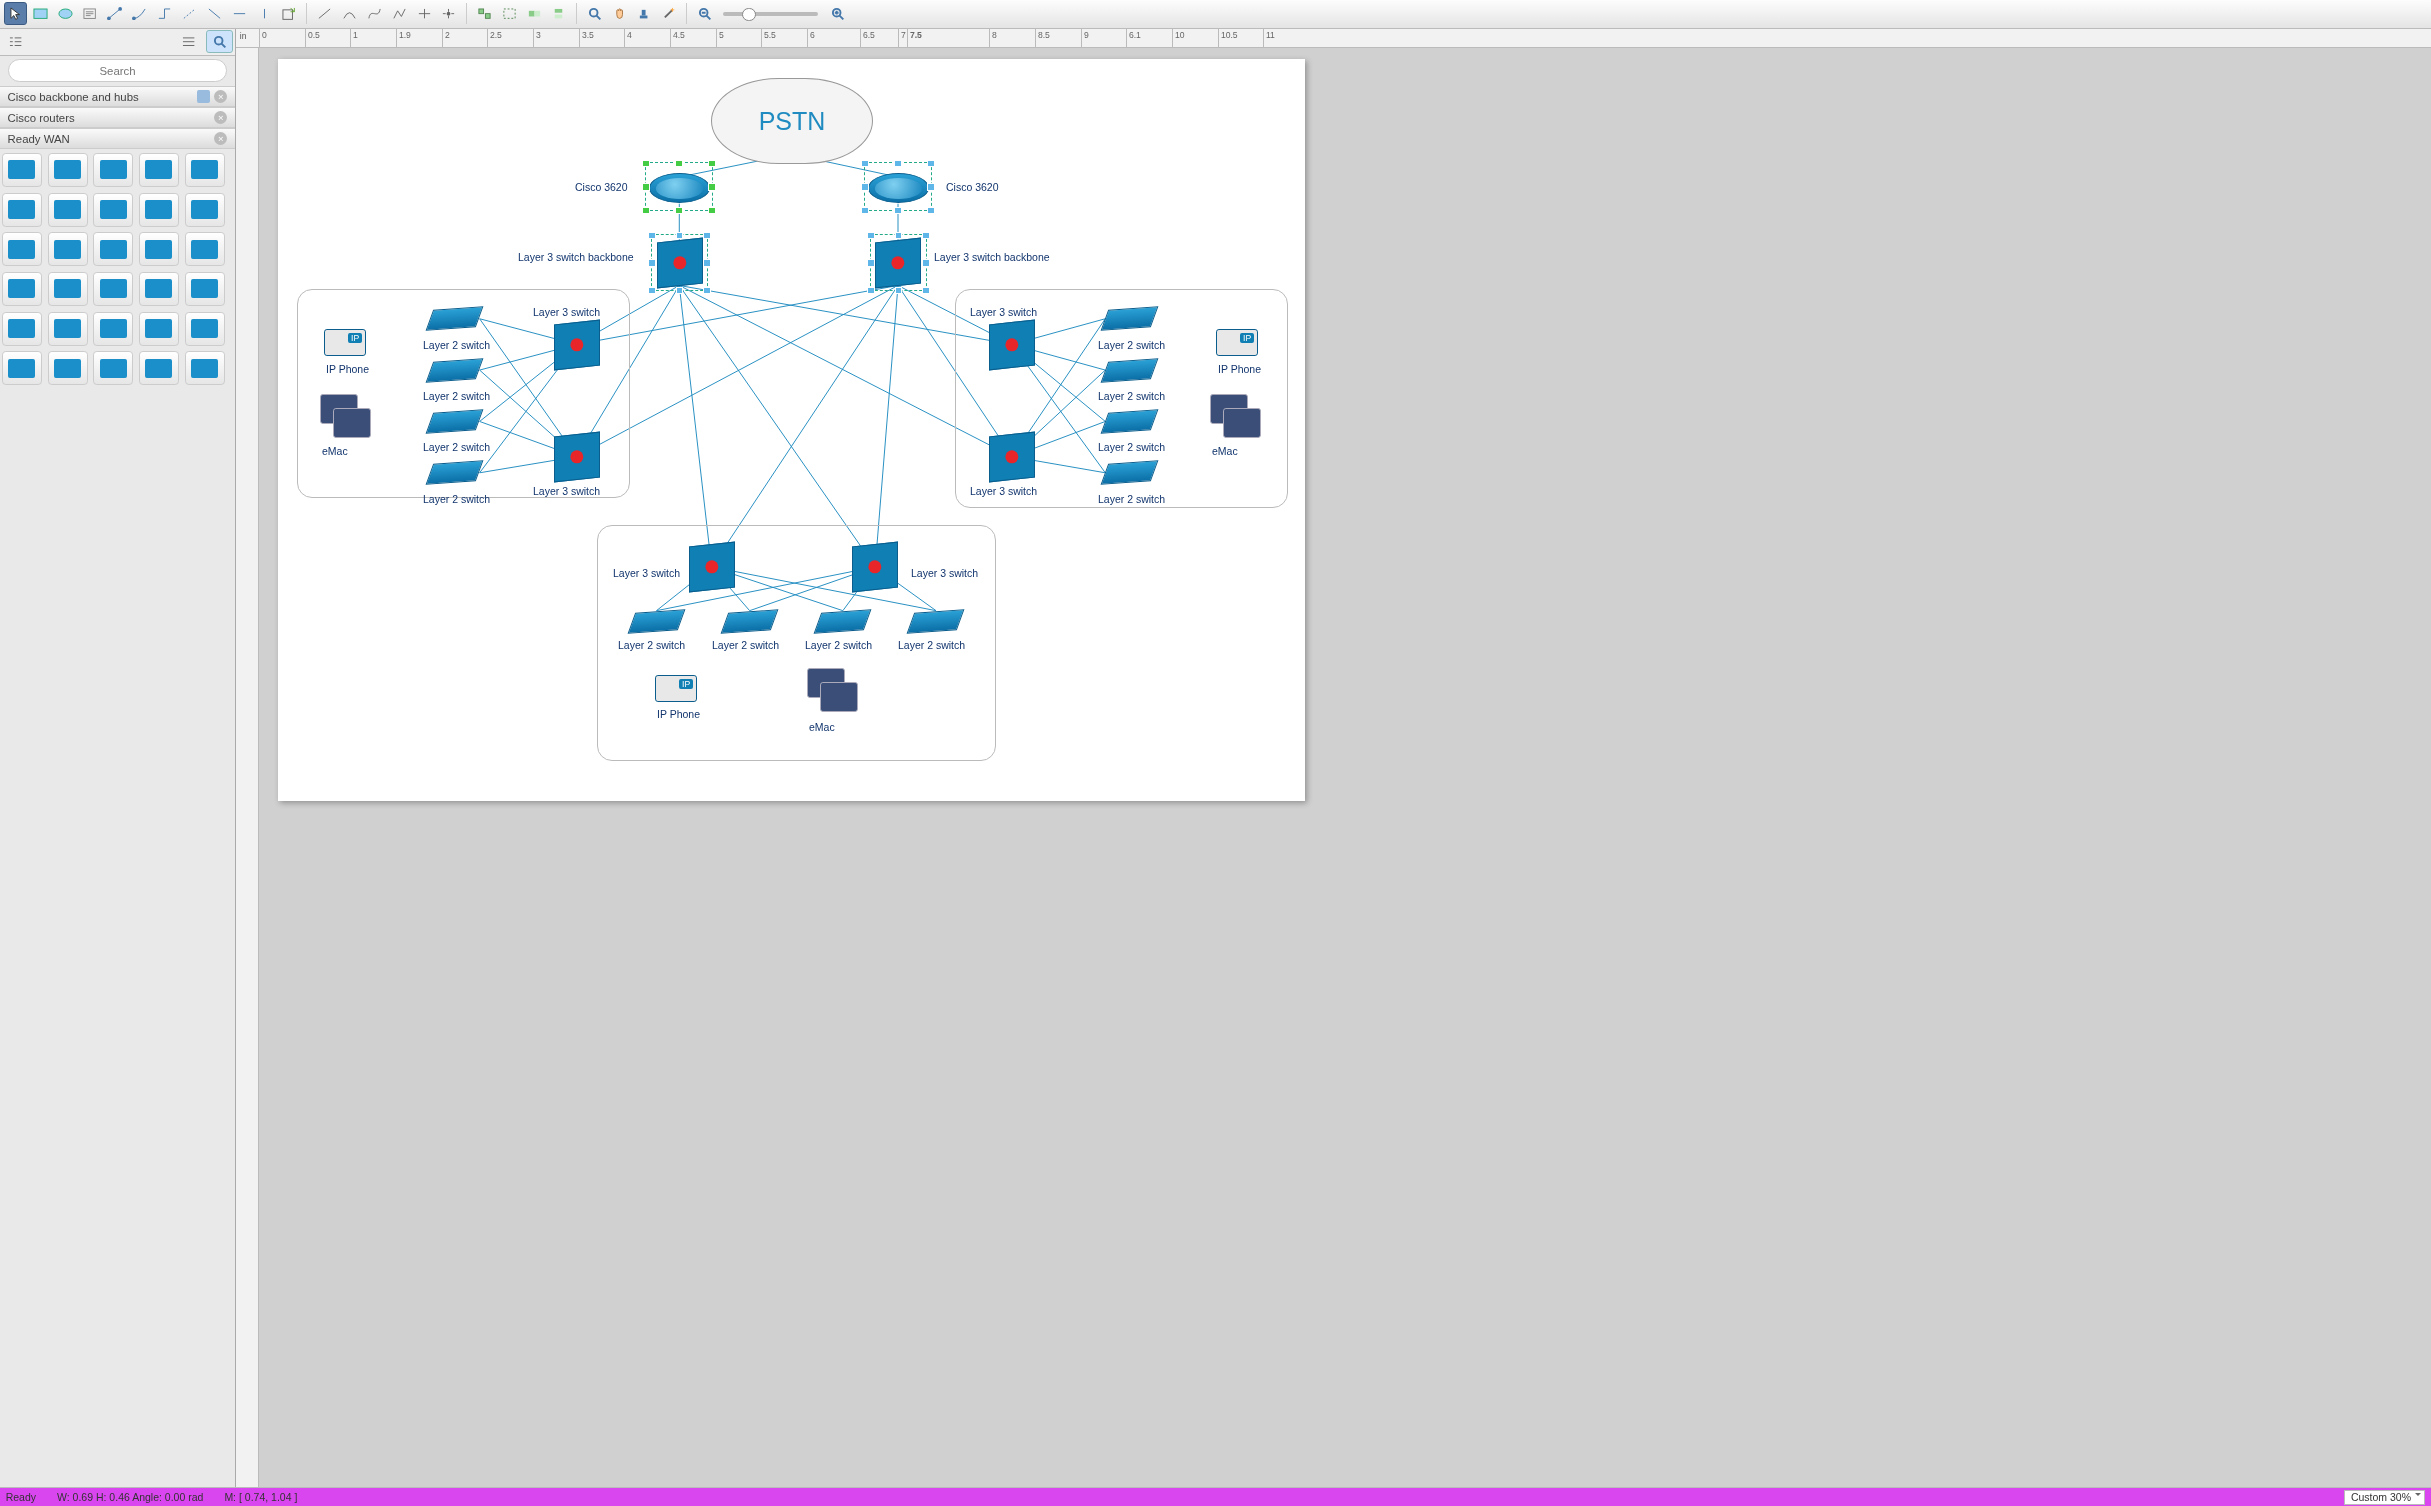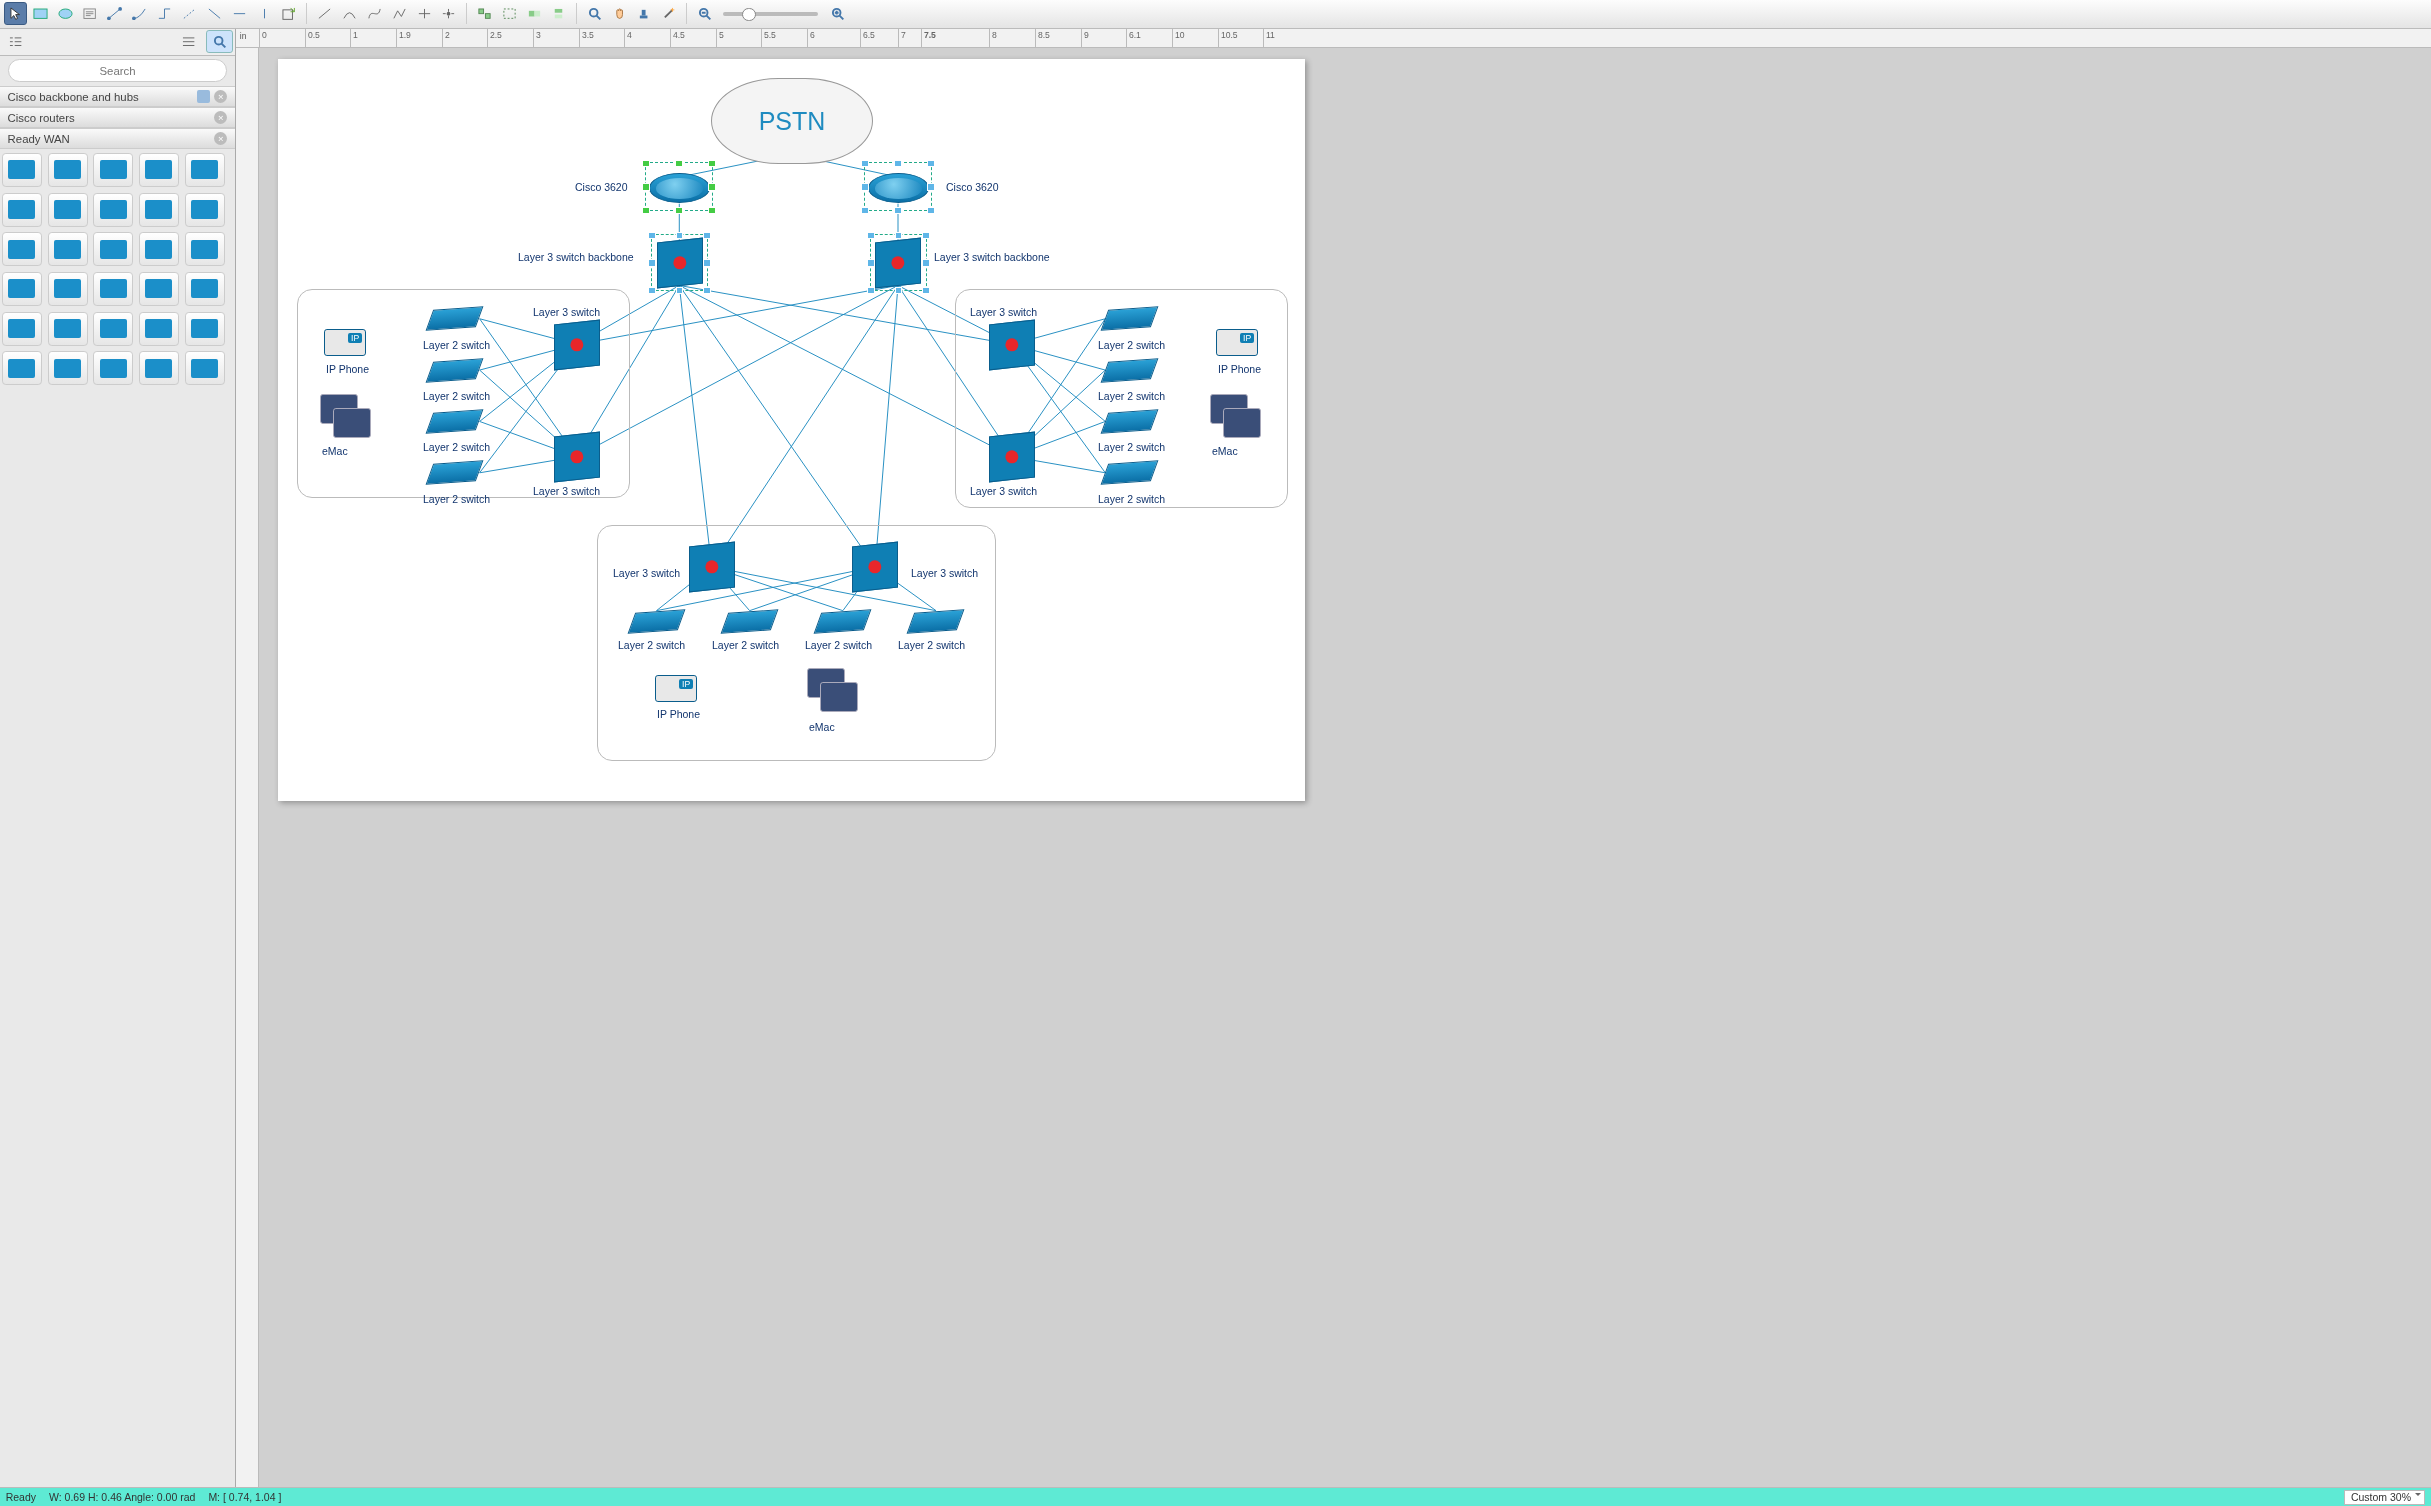--- a/index.html
+++ b/index.html
@@ -80,23 +80,23 @@
 .sel-box .h.tl{left:-3.8px;top:-3.8px;} .sel-box .h.tr{right:-3.8px;top:-3.8px;}
 .sel-box .h.bl{left:-3.8px;bottom:-3.8px;} .sel-box .h.br{right:-3.8px;bottom:-3.8px;}
 .sel-box .h.tm{left:50%;top:-3.8px;margin-left:-3.8px;} .sel-box .h.bm{left:50%;bottom:-3.8px;margin-left:-3.8px;}
 .sel-box .h.ml{left:-3.8px;top:50%;margin-top:-3.8px;} .sel-box .h.mr{right:-3.8px;top:50%;margin-top:-3.8px;}
 .sel-box.blue .h{background:#5fb6e8;}
 
 svg.wires{position:absolute;left:0;top:0;width:100%;height:100%;pointer-events:none;}
 svg.wires line{stroke:#1f8bc0;stroke-width:1;}
 
 
-.status { position:absolute; left:0; right:0; bottom:0; height:19px; background:#5eead4;
+.status { position:absolute; left:0; right:0; bottom:0; height:19px; background:#d946ef;
           border-top:1px solid #bbb; display:flex; align-items:center; font-size:10.5px; color:#333;
-          padding:0 5.7px; gap:13px;}
+          padding:0 5.7px; gap:21px;}
 .status .fill{flex:1;}
 .zoom-combo{border:1px solid #bbb;background:#fff;padding:0 13.3px 0 5.7px;height:15px;position:relative;}
 .zoom-combo::after{content:"";position:absolute;right:2.9px;top:2.9px;border:3.8px solid transparent;border-top-color:#666;}
 </style>
 </head>
 <body>
 
 <div class="toolbar">
   <div class="tbtn sel">
       <svg width="11.4" height="13.3" viewBox="0 0 12 14">
@@ -432,21 +432,21 @@
       </div>
       <div class="t" style="left: 548px;">
         <span>6</span>
       </div>
       <div class="t" style="left: 593px; margin-left: 8px;">
         <span>6.5</span>
       </div>
       <div class="t" style="left: 639px;">
         <span>7</span>
       </div>
-      <div class="t" style="left: 662px; font-weight: bold;">
+      <div class="t" style="left: 648px; font-weight: bold;">
         <span>7.5</span>
       </div>
       <div class="t" style="left: 730px;">
         <span>8</span>
       </div>
       <div class="t" style="left: 776px;">
         <span>8.5</span>
       </div>
       <div class="t" style="left: 822px;">
         <span>9</span>

